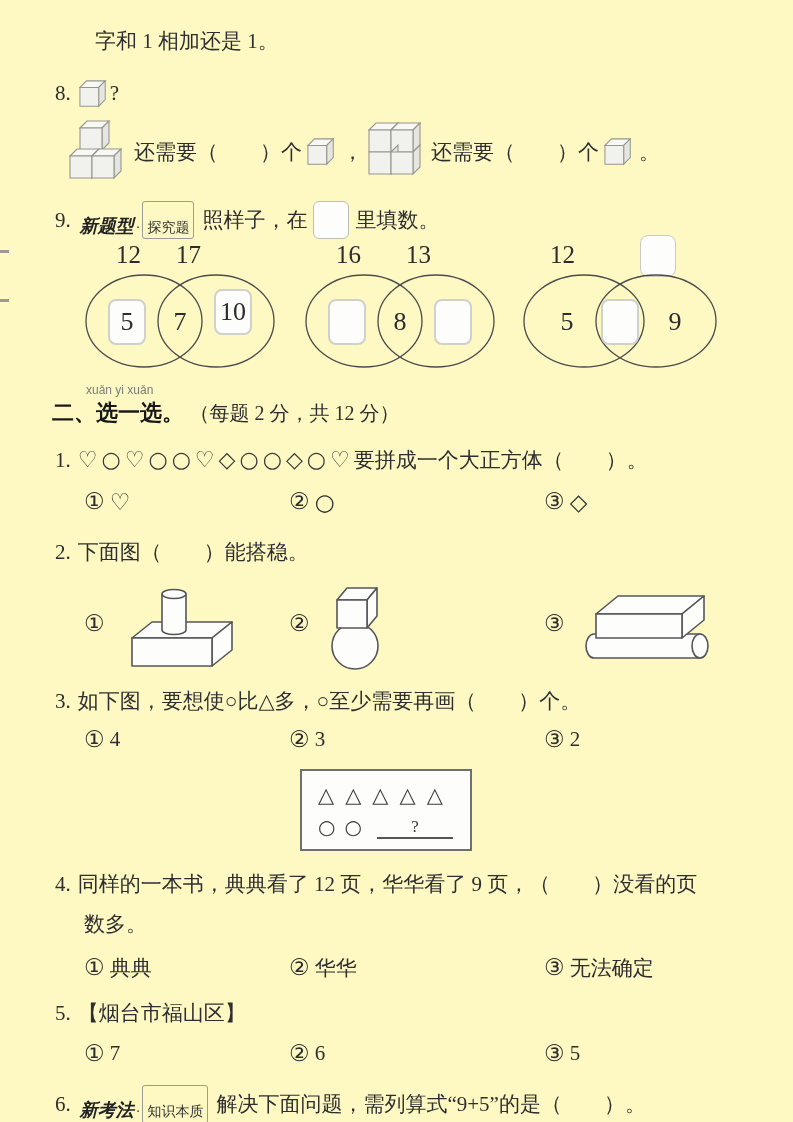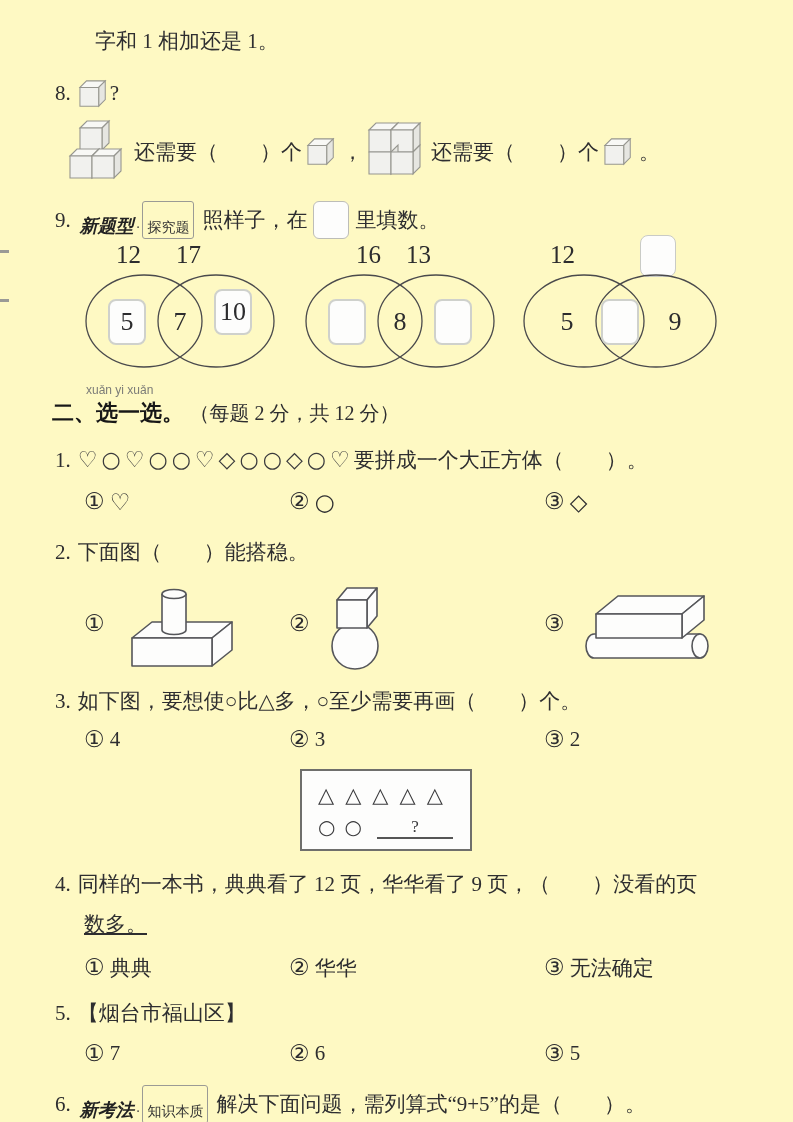--- a/index.html
+++ b/index.html
@@ -64,21 +64,21 @@
   .fig-opt { display:flex; align-items:center; gap:8px; }
   .shape3d path, .shape3d ellipse, .shape3d circle, .shape3d line { fill:#fdfdfc; stroke:#55565a; stroke-width:1.6; stroke-linejoin:round; }
 
   
   .q3-box { margin:16px 0 0 300px; width:172px; border:2px solid #6f6f6c; padding:12px 16px 10px; background:#fdfdfc; }
   .q3-tri-row { display:flex; gap:11px; font-size:21px; color:#3a3a3c; font-family:"DejaVu Sans","Liberation Sans",sans-serif; }
   .q3-cir-row { display:flex; align-items:flex-end; gap:9px; margin-top:8px; font-size:20px; color:#3a3a3c; font-family:"DejaVu Sans","Liberation Sans",sans-serif; }
   .q3-line { display:inline-block; width:76px; border-bottom:2px solid #555; text-align:center; font-size:17px; line-height:1.15; margin-left:6px; font-family:"Liberation Serif",serif; }
 
   
-  .wrap2 { margin:10px 0 0 84px;text-decoration:underline; }
+  .wrap2 { margin:10px 0 0 84px; }
 
   .src { font-weight:normal; }
 
   
   .footer { position:absolute; left:0; right:0; bottom:16px; text-align:center; font-size:16px; letter-spacing:6px; color:#3c3c3e; font-family:"Liberation Sans","DejaVu Sans",sans-serif; } .mt22{margin-top:22px;} .mt18{margin-top:18px;} .mt16{margin-top:16px;}
   .mt14{margin-top:14px;} .mt12{margin-top:12px;} .mt10{margin-top:10px;}
 </style>
 </head>
 <body>
 
@@ -173,21 +173,21 @@
       <svg width="200" height="100" viewBox="0 0 200 100">
         <ellipse cx="64" cy="50" rx="58" ry="46" fill="none" stroke="#4a4a4c" stroke-width="1.3"></ellipse>
         <ellipse cx="136" cy="50" rx="58" ry="46" fill="none" stroke="#4a4a4c" stroke-width="1.3"></ellipse>
       </svg>
       <span class="slot boxed" style="left:28px; top:56px;">5</span>
       <span class="slot plain" style="left:81px; top:56px;">7</span>
       <span class="slot boxed" style="left:134px; top:46px;">10</span>
     </div>
 
     <div class="venn">
-      <span class="vlabel" style="left:36px;margin-left:20px;">16</span>
+      <span class="vlabel" style="left:36px;">16</span>
       <span class="vlabel" style="left:106px;">13</span>
       <svg width="200" height="100" viewBox="0 0 200 100">
         <ellipse cx="64" cy="50" rx="58" ry="46" fill="none" stroke="#4a4a4c" stroke-width="1.3"></ellipse>
         <ellipse cx="136" cy="50" rx="58" ry="46" fill="none" stroke="#4a4a4c" stroke-width="1.3"></ellipse>
       </svg>
       <span class="slot boxed" style="left:28px; top:56px;"></span>
       <span class="slot plain" style="left:81px; top:56px;">8</span>
       <span class="slot boxed" style="left:134px; top:56px;"></span>
     </div>
 

